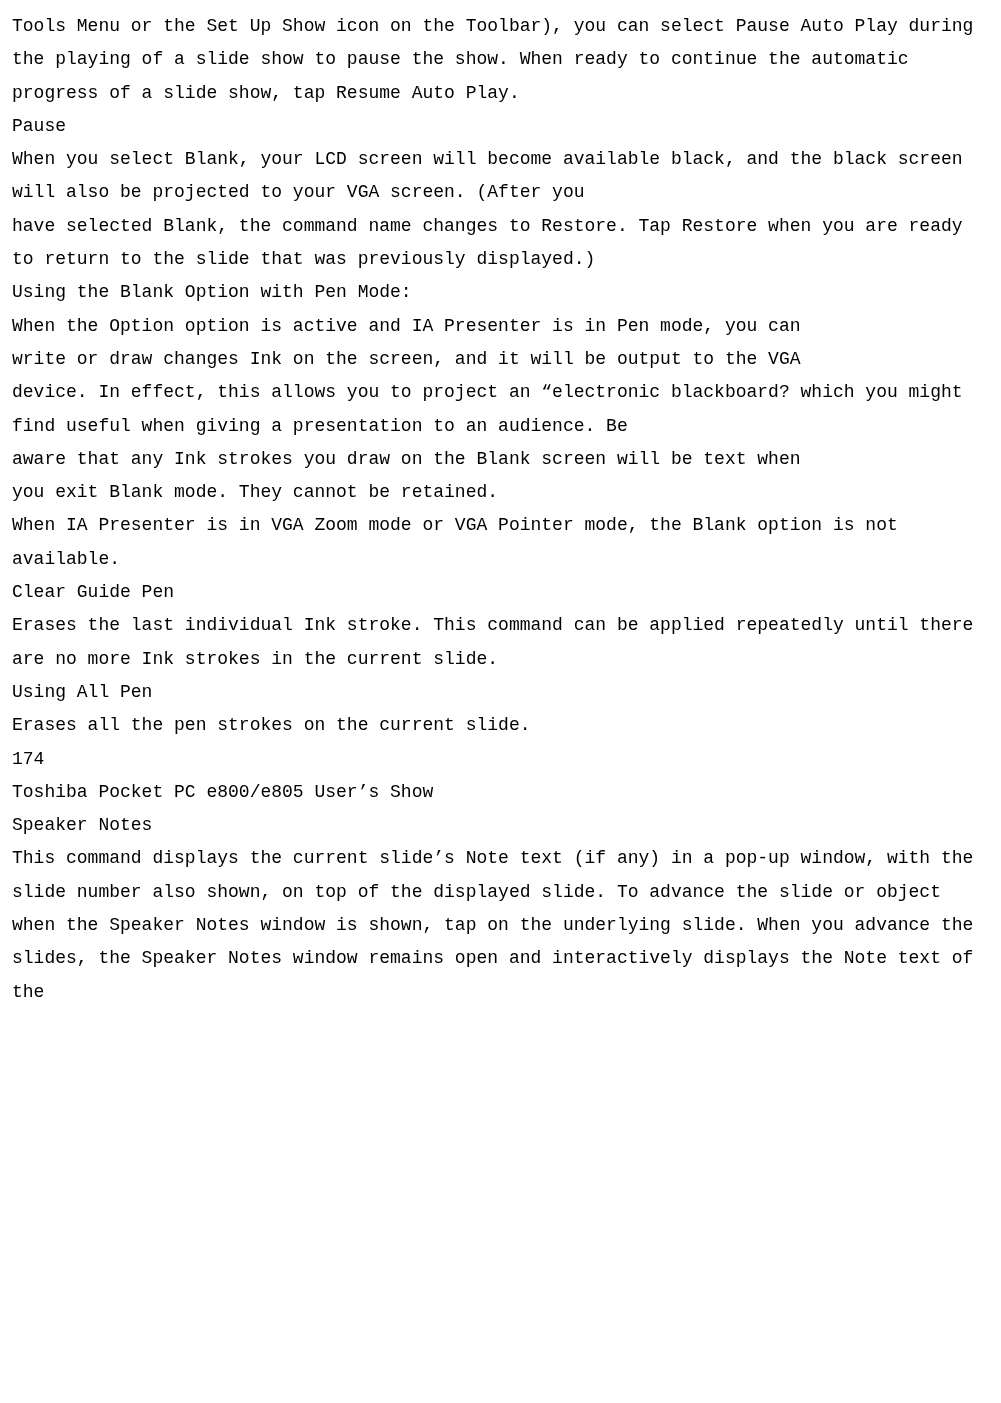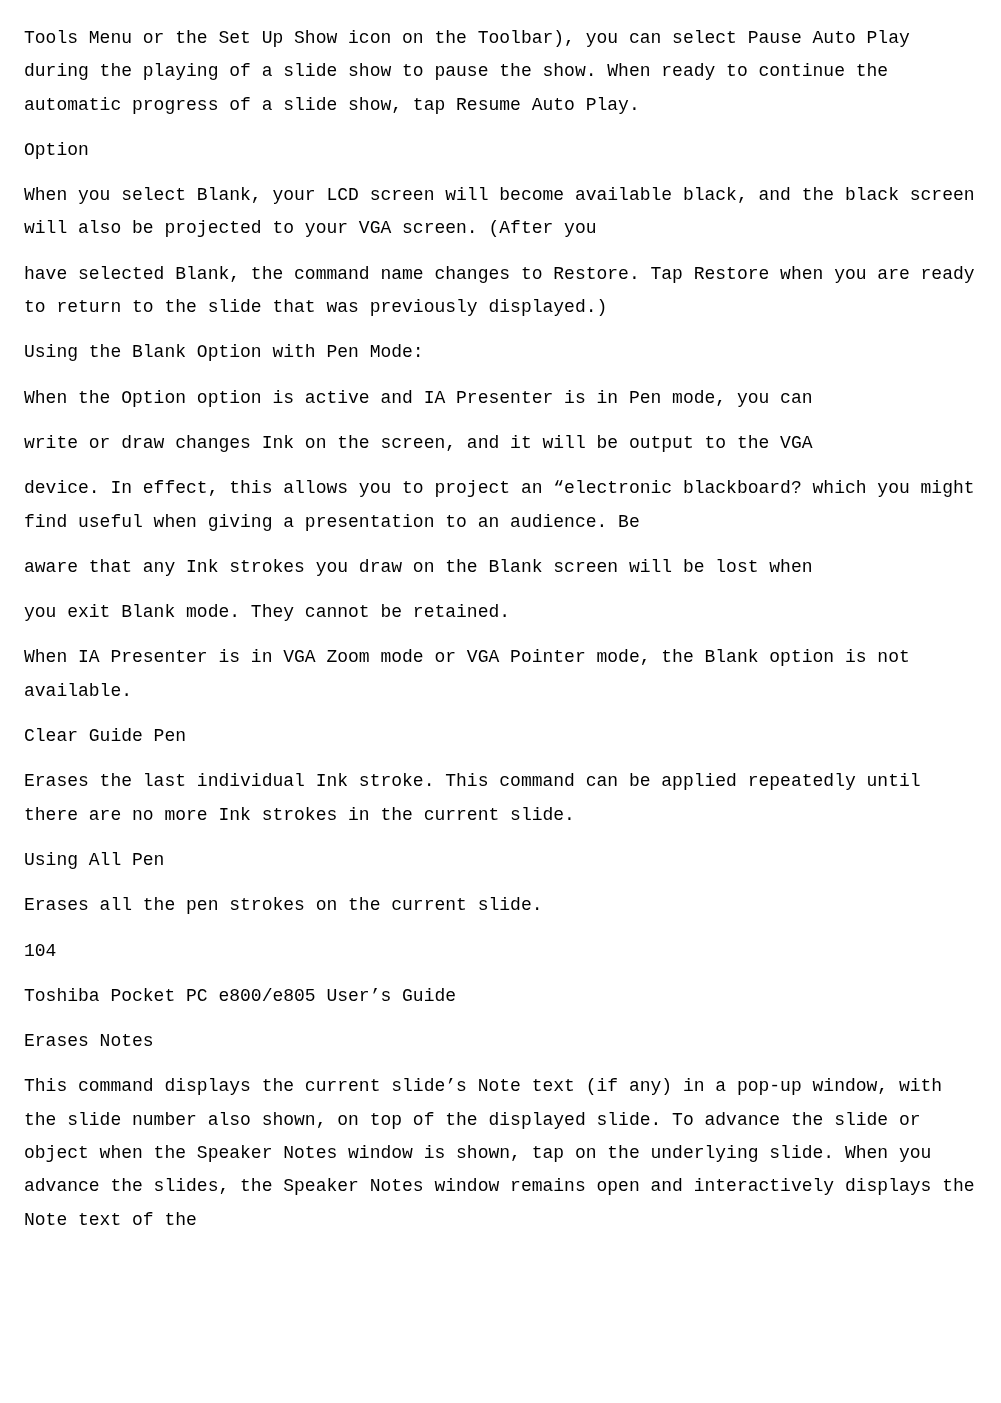--- a/index.html
+++ b/index.html
@@ -7,38 +7,38 @@
       font-size: 18px;
       line-height: 1.85;
       background: #fff;
       color: #000;
       margin: 0;
       padding: 10px 12px;
       width: 1001px;
       box-sizing: border-box;
     }
     .para {
-      margin: 12px;
+      margin: 0;
       font-family: Liberation Mono, monospace;
     }
   </style>
 </head>
 <body>
 
 <p class="para">Tools Menu or the Set Up Show icon on the Toolbar), you can select Pause Auto Play during the playing of a slide show to pause the show. When ready to continue the automatic progress of a slide show, tap Resume Auto Play.</p>
-<p class="para">Option</p>
+<p class="para">Pause</p>
 <p class="para">When you select Blank, your LCD screen will become available black, and the black screen will also be projected to your VGA screen. (After you</p>
 <p class="para">have selected Blank, the command name changes to Restore. Tap Restore when you are ready to return to the slide that was previously displayed.)</p>
 <p class="para">Using the Blank Option with Pen Mode:</p>
 <p class="para">When the Option option is active and IA Presenter is in Pen mode, you can</p>
 <p class="para">write or draw changes Ink on the screen, and it will be output to the VGA</p>
 <p class="para">device. In effect, this allows you to project an “electronic blackboard? which you might find useful when giving a presentation to an audience. Be</p>
-<p class="para">aware that any Ink strokes you draw on the Blank screen will be lost when</p>
+<p class="para">aware that any Ink strokes you draw on the Blank screen will be text when</p>
 <p class="para">you exit Blank mode. They cannot be retained.</p>
 <p class="para">When IA Presenter is in VGA Zoom mode or VGA Pointer mode, the Blank option is not available.</p>
 <p class="para">Clear Guide Pen</p>
 <p class="para">Erases the last individual Ink stroke. This command can be applied repeatedly until there are no more Ink strokes in the current slide.</p>
 <p class="para">Using All Pen</p>
 <p class="para">Erases all the pen strokes on the current slide.</p>
-<p class="para">104</p>
-<p class="para">Toshiba Pocket PC e800/e805 User’s Guide</p>
-<p class="para">Erases Notes</p>
+<p class="para">174</p>
+<p class="para">Toshiba Pocket PC e800/e805 User’s Show</p>
+<p class="para">Speaker Notes</p>
 <p class="para">This command displays the current slide’s Note text (if any) in a pop-up window, with the slide number also shown, on top of the displayed slide. To advance the slide or object when the Speaker Notes window is shown, tap on the underlying slide. When you advance the slides, the Speaker Notes window remains open and interactively displays the Note text of the</p>
 
 </body></html>

